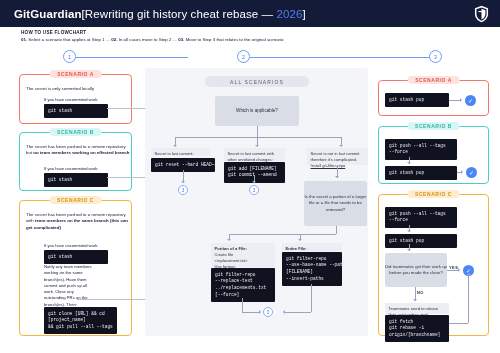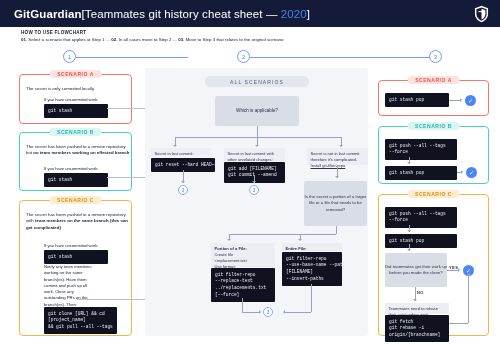--- a/index.html
+++ b/index.html
@@ -119,21 +119,21 @@
   .yeslabel { position:absolute; font-size:4px; font-weight:bold; color:#2b3147; letter-spacing:.4px;}
   .leadline { position:absolute; background:#b9bfce; height:0.7px; }
 </style>
 </head>
 <body>
 
 <div id="page">
 
   <div class="titlebar">
     <div class="title-text">
-      <span class="brand">GitGuardian</span><span>[Teammates git history cheat sheet — </span><span class="year">2020</span><span>]</span>
+      <span class="brand">GitGuardian</span><span>[Rewriting git history cheat rebase — </span><span class="year">2026</span><span>]</span>
     </div>
     <svg class="logo-shield" viewBox="0 0 20 22">
       <path d="M10 1 L18 4 V11 C18 16 14 19.5 10 21 C6 19.5 2 16 2 11 V4 Z" fill="#ffffff"></path>
       <path d="M10 3 L16.2 5.3 V11 C16.2 15 13 18 10 19.3 C7 18 3.8 15 3.8 11 V5.3 Z" fill="#141b38"></path>
       <path d="M10 4.6 L14.8 6.4 V11 C14.8 14.2 12.4 16.7 10 17.8 Z" fill="#ffffff"></path>
       <rect x="6.3" y="7.4" width="7.4" height="1.3" fill="#ffffff"></rect>
     </svg>
   </div>
 
   <div class="howto">

